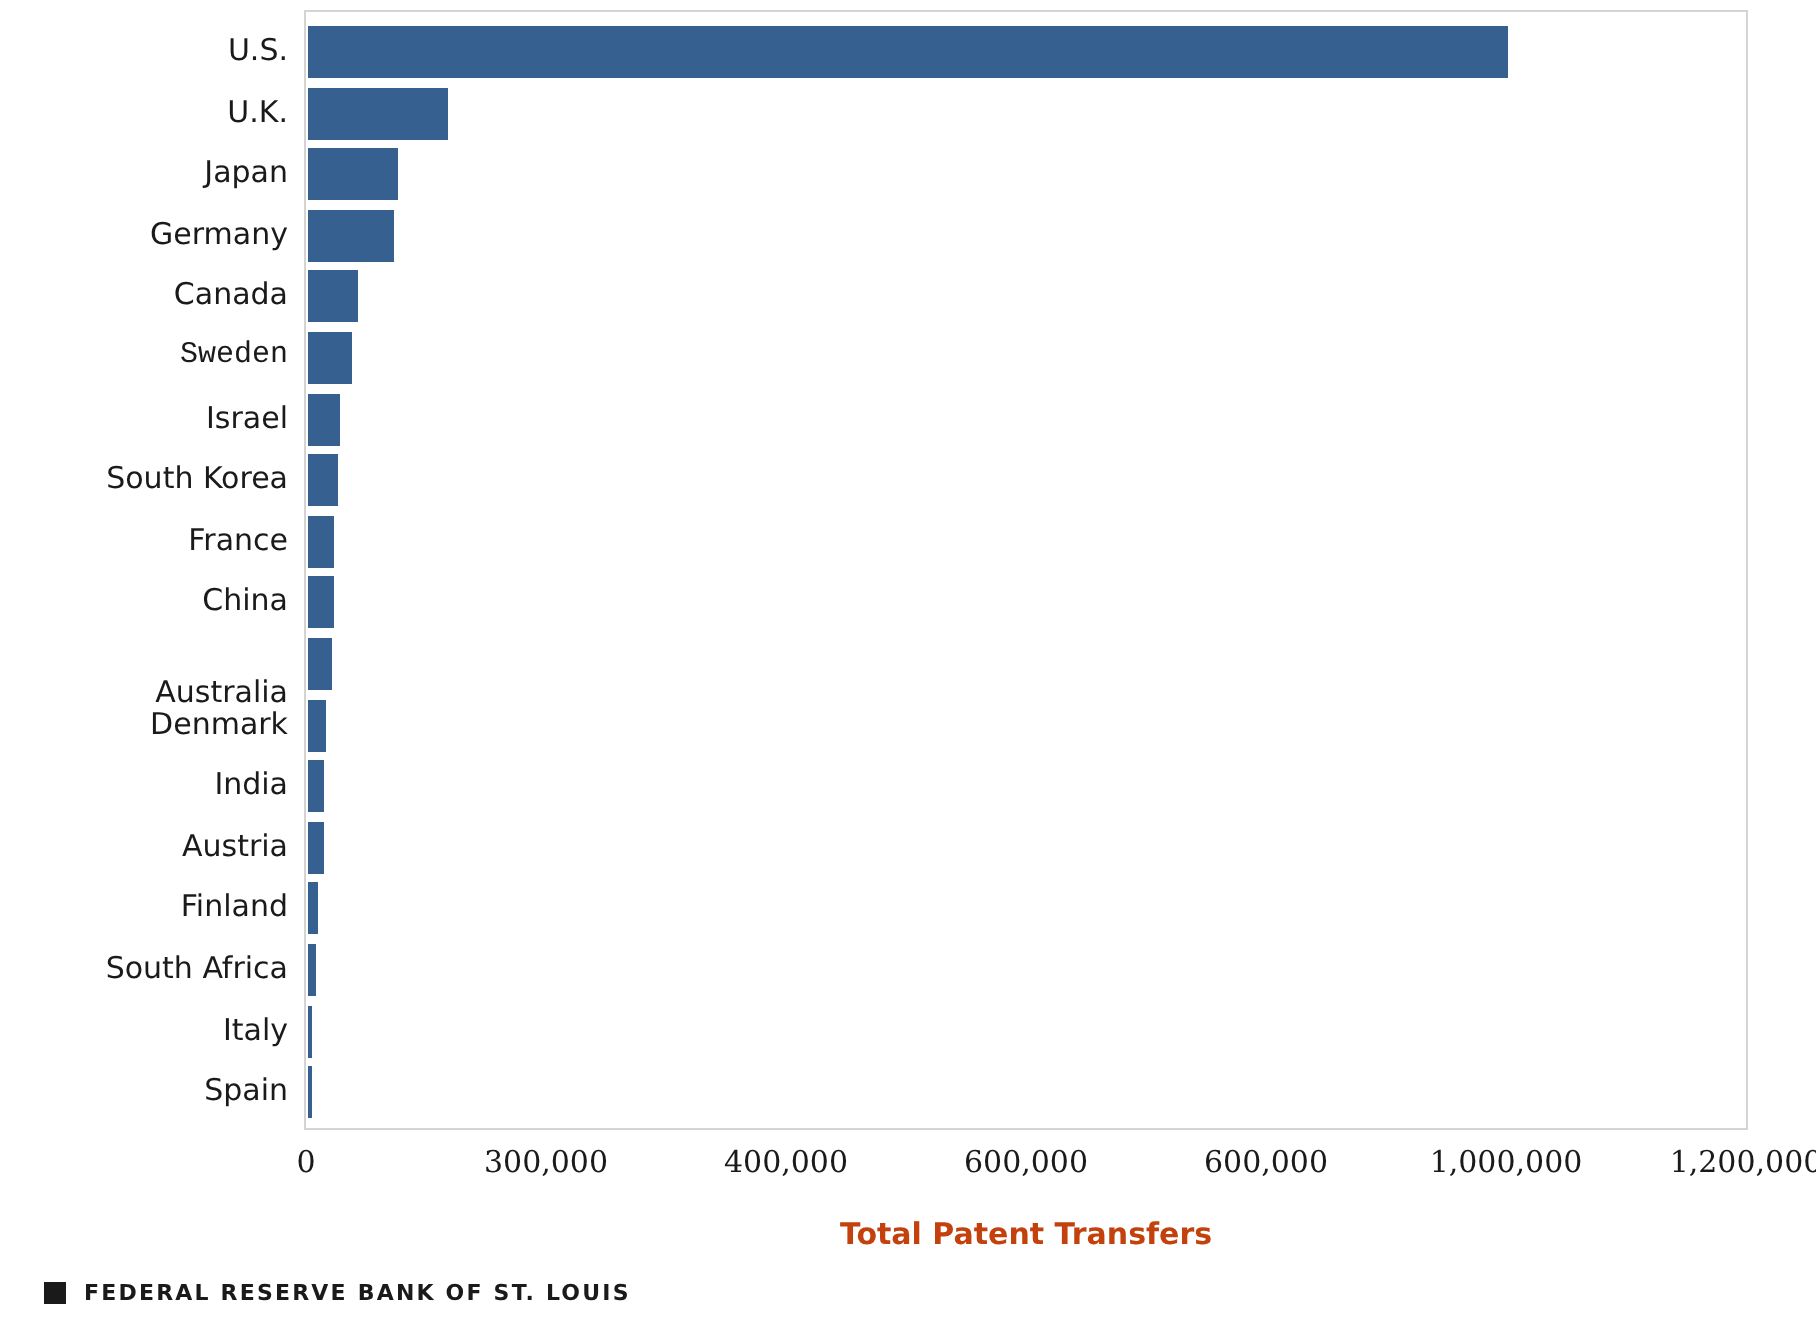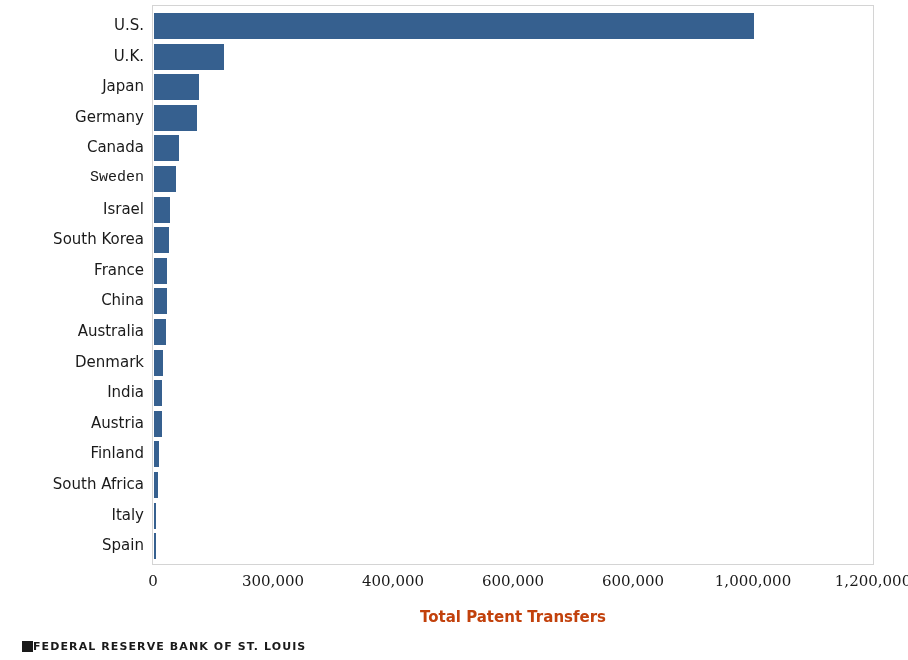--- a/index.html
+++ b/index.html
@@ -100,20 +100,21 @@
     color: #c2410c;
   }
 
   
   #footer {
     position: absolute;
     left: 6px;
     top: 640px;
     display: flex;
     align-items: center;
+    gap: 9px;
   }
   #footer-mark {
     width: 11px;
     height: 11px;
     background: #1a1a1a;
   }
   #footer-text {
     font-family: "DejaVu Sans", sans-serif;
     font-size: 11px;
     font-weight: bold;
@@ -131,21 +132,21 @@
       <div class="cat-label" style="top: 16px;">U.S.</div>
       <div class="cat-label" style="top: 46.6px;">U.K.</div>
       <div class="cat-label" style="top: 77.2px;">Japan</div>
       <div class="cat-label" style="top: 107.8px;">Germany</div>
       <div class="cat-label" style="top: 138.4px;">Canada</div>
       <div class="cat-label" style="top: 169px; font-family: Liberation Mono, monospace;">Sweden</div>
       <div class="cat-label" style="top: 199.6px;">Israel</div>
       <div class="cat-label" style="top: 230.2px;">South Korea</div>
       <div class="cat-label" style="top: 260.8px;">France</div>
       <div class="cat-label" style="top: 291.4px;">China</div>
-      <div class="cat-label" style="top: 322px;">Australia</div>
+      <div class="cat-label" style="top: 337px;">Australia</div>
       <div class="cat-label" style="top: 352.6px;">Denmark</div>
       <div class="cat-label" style="top: 383.2px;">India</div>
       <div class="cat-label" style="top: 413.8px;">Austria</div>
       <div class="cat-label" style="top: 444.4px;">Finland</div>
       <div class="cat-label" style="top: 475px;">South Africa</div>
       <div class="cat-label" style="top: 505.6px;">Italy</div>
       <div class="cat-label" style="top: 536.2px; padding-left: 8px;">Spain</div>
     </div>
 
   <div id="plot-area">

